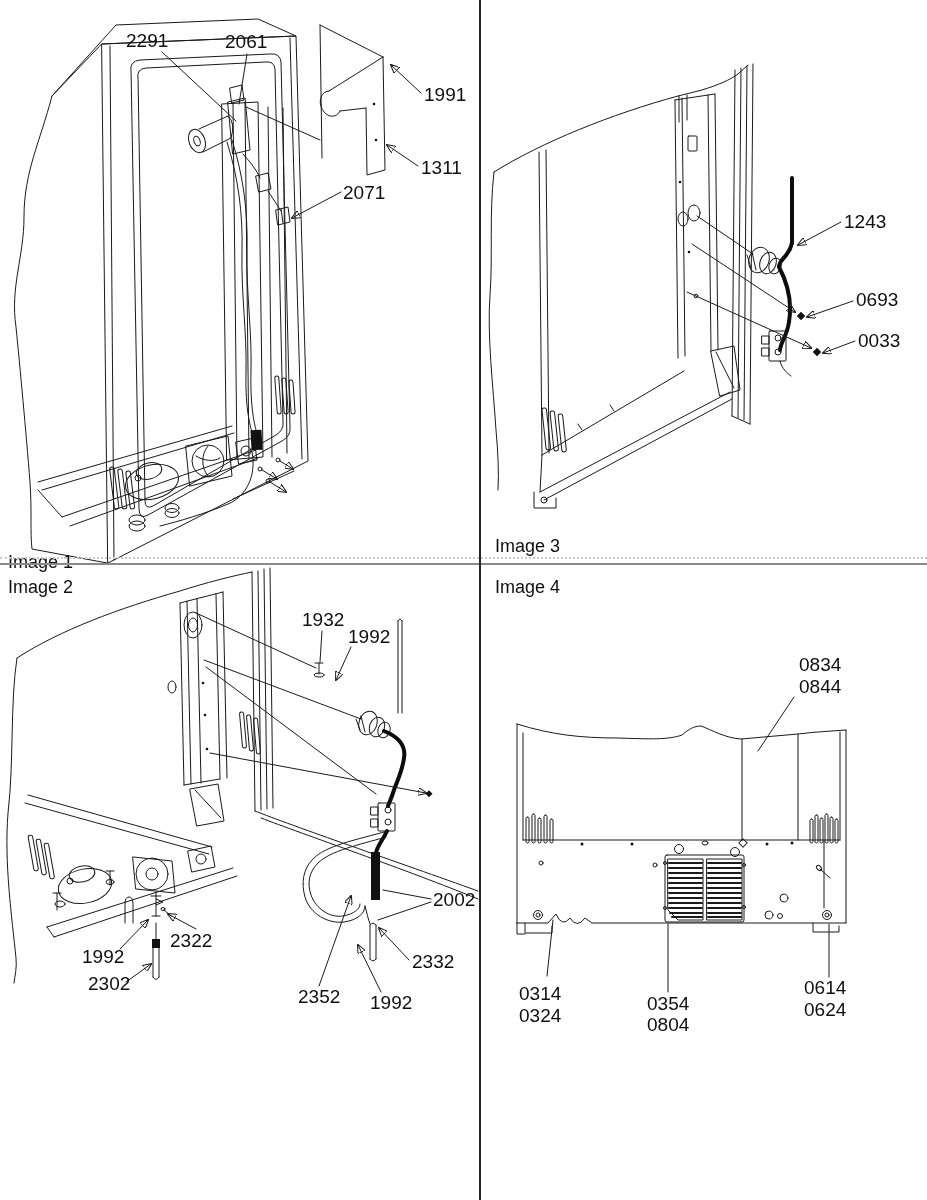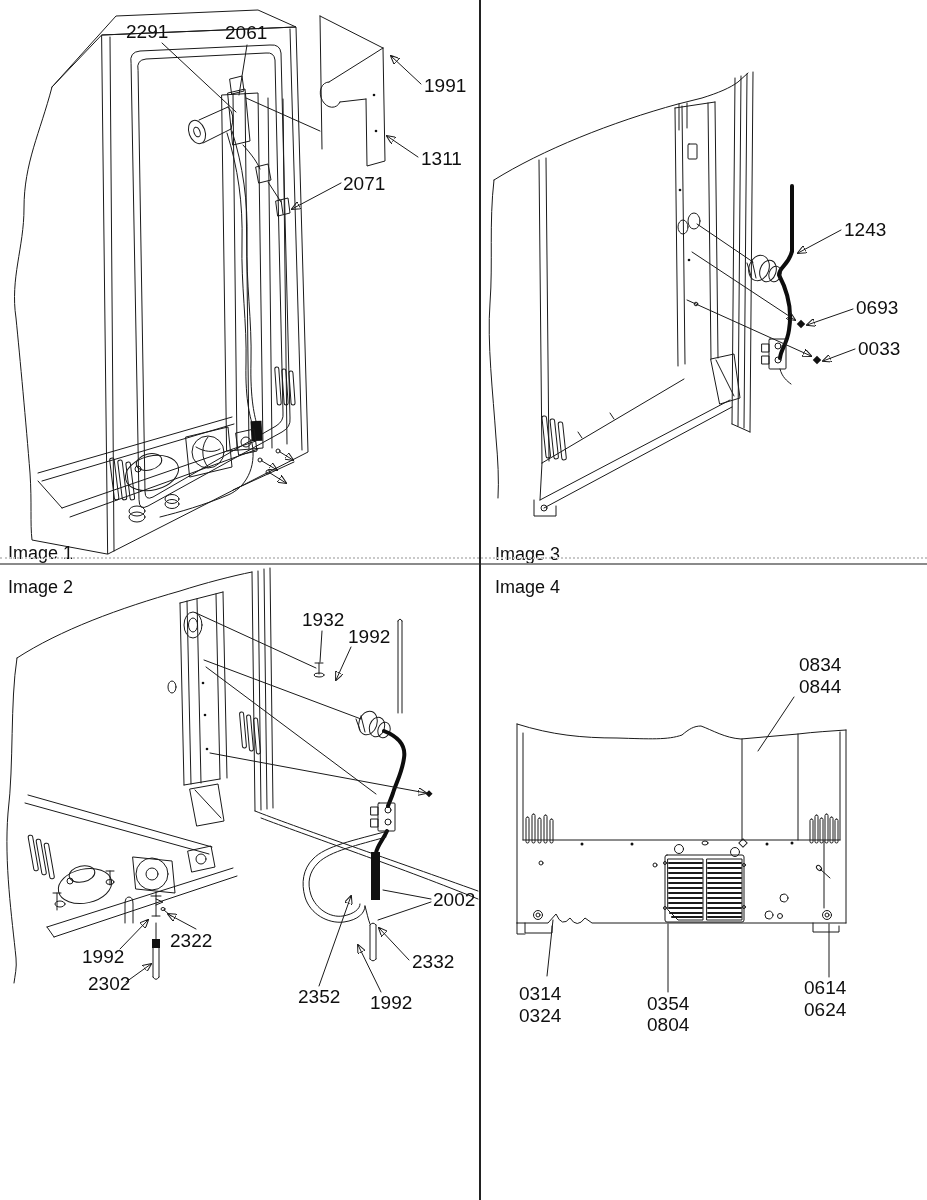--- a/index.html
+++ b/index.html
@@ -1,20 +1,20 @@
 <!DOCTYPE html>
 <html><head>
 <meta charset="utf-8">
 <style>
   html,body{margin:0;padding:0;background:#fff;}
   #stage{position:relative;width:927px;height:1200px;background:#ffffff;overflow:hidden;
          font-family:"Liberation Sans",sans-serif;}
   .quad{position:absolute;}
-  .q1{left:0;top:3px;width:480px;height:563px;}
-  .q3{left:482px;top:0;width:445px;height:563px;margin-top:8px;}
+  .q1{left:0;top:12px;width:480px;height:563px;}
+  .q3{left:482px;top:0;width:445px;height:563px;}
   .q2{left:0;top:563px;width:482px;height:637px;}
   .q4{left:482px;top:563px;width:445px;height:637px;}
   .vdiv{position:absolute;left:479px;top:0;width:2px;height:1200px;background:#222;}
   .hdot{position:absolute;left:0;top:557px;width:927px;height:0;border-top:2px dotted #c9c9c9;}
   .hdiv{position:absolute;left:0;top:563px;width:927px;height:2px;background:#8a8a8a;}
   svg{display:block;}
   svg path,svg line,svg rect,svg ellipse,svg circle,svg polyline,svg polygon{
       fill:none;stroke:#1a1a1a;stroke-width:1;stroke-linecap:round;stroke-linejoin:round;}
   svg .fillk{fill:#111;stroke:none;}
   svg .thick{stroke-width:4;stroke:#0d0d0d;}

